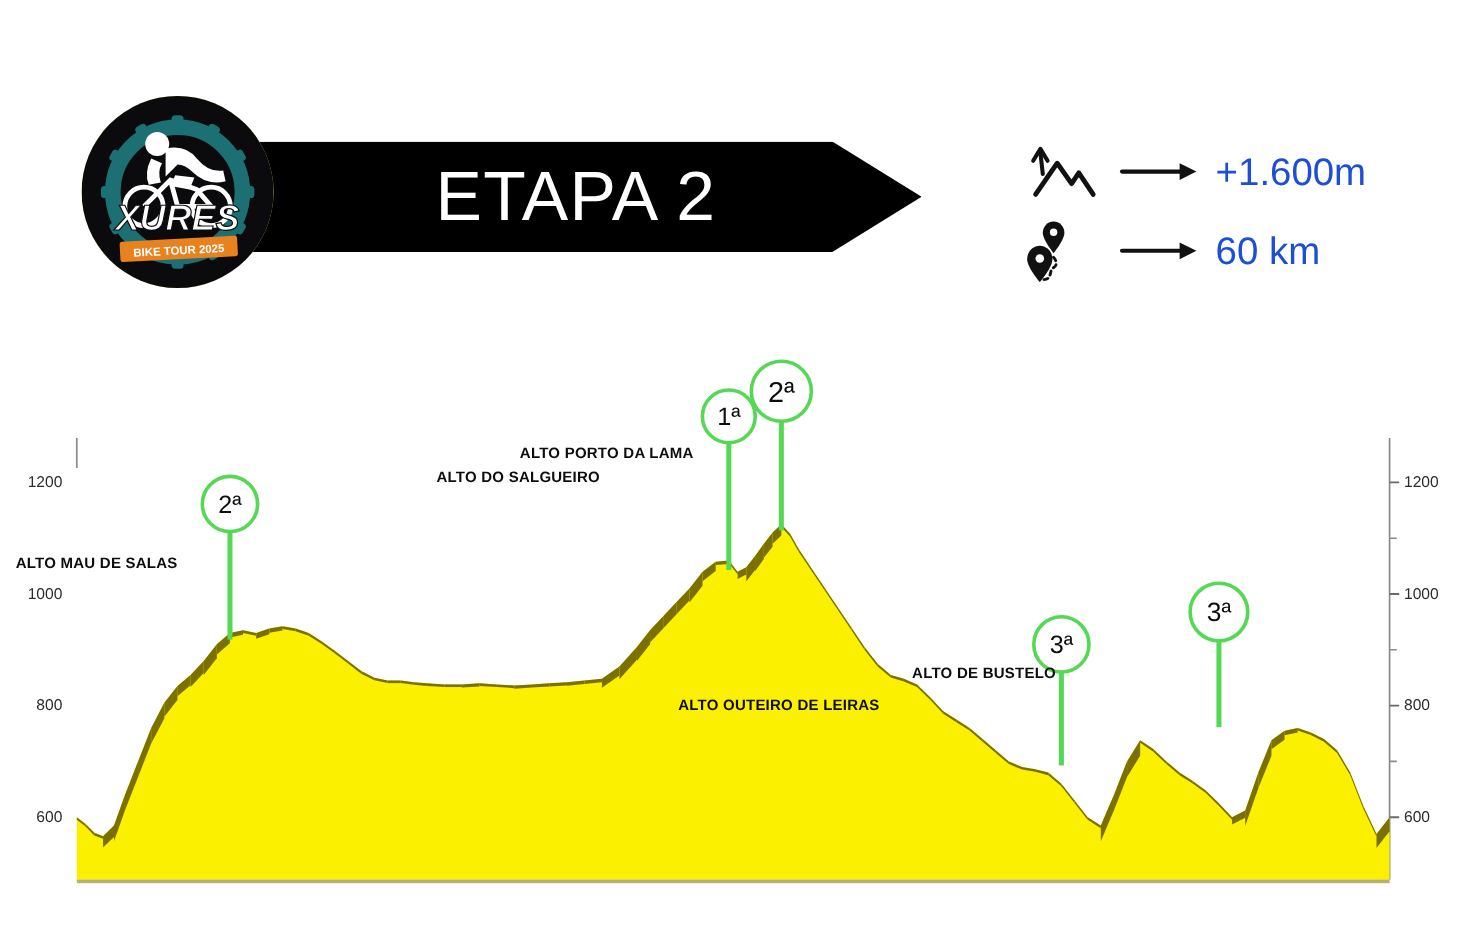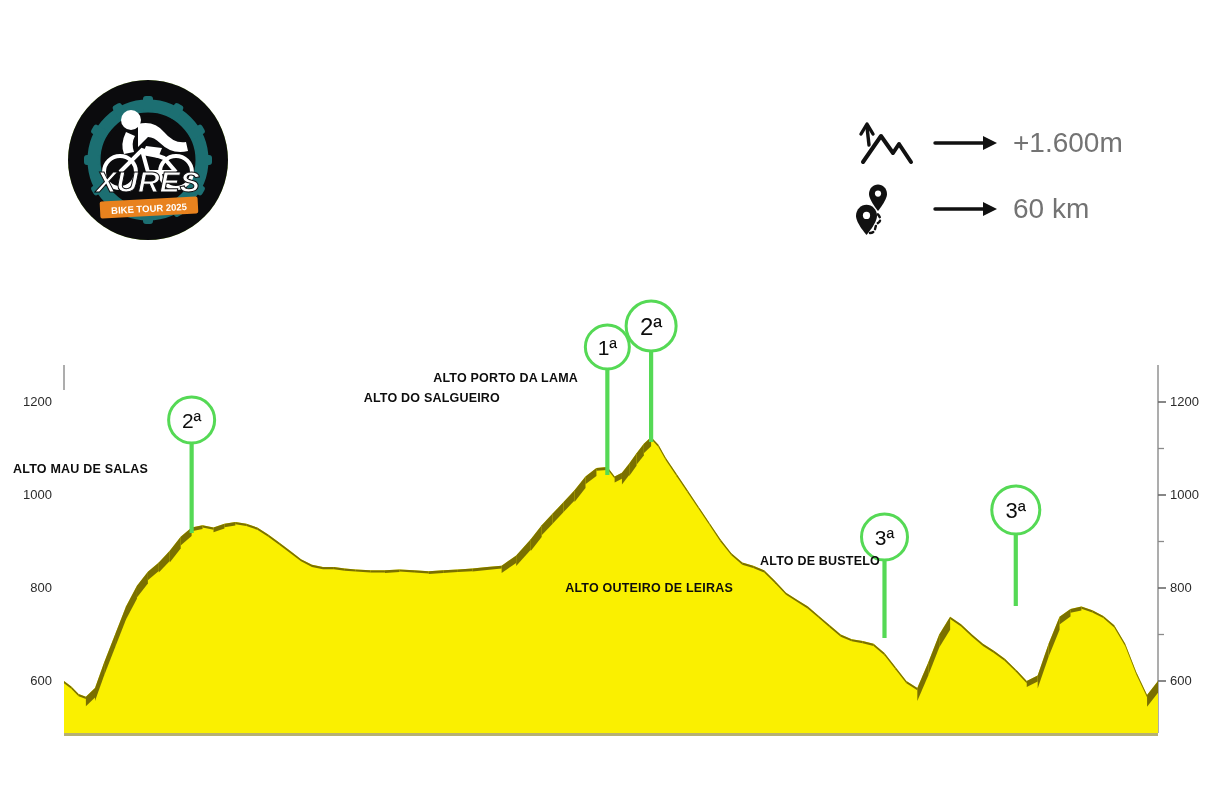--- a/index.html
+++ b/index.html
@@ -90,22 +90,22 @@
     flex: 0 0 auto;
     display: block;
   }
   .stat-arrow {
     width: 76px;
     height: 24px;
     flex: 0 0 auto;
     margin: 0 6px 0 14px;
   }
   .stat-value {
-    font-size: 28px;
-    color: #737373;
+    font-size: 32px;
+    color: #1d4ed8;
     white-space: nowrap;
     line-height: 1;
   }
 
   
   #chart {
     position: absolute;
     left: 0;
     top: 290px;
     width: 1222px;
@@ -177,20 +177,23 @@
 
       <text x="80" y="112" text-anchor="middle" font-family="Liberation Sans, sans-serif" font-size="30" font-weight="bold" font-style="italic" fill="#ffffff" stroke="#0b0b0d" stroke-width="1">XURES</text>
 
       <g>
         <rect x="32" y="119" width="98" height="17" rx="2" fill="#e8821e" transform="rotate(-3 80 128)"></rect>
         <text x="81" y="132" text-anchor="middle" font-family="Liberation Sans, sans-serif" font-size="9.5" font-weight="bold" fill="#ffffff" transform="rotate(-3 80 128)">BIKE TOUR 2025</text>
       </g>
     </svg>
   </div>
 
+  <div id="title-banner">
+    <div id="title-text">ETAPA 2</div>
+  </div>
 
   <div id="stats">
 
     <div class="stat-row row-1">
       <svg class="stat-icon" viewBox="0 0 62 56">
         <path d="M14 30 L12 12" stroke="#111" stroke-width="3.4" fill="none" stroke-linecap="round"></path>
         <path d="M6 19 L12 9 L18 19" stroke="#111" stroke-width="3.4" fill="none" stroke-linecap="round" stroke-linejoin="round"></path>
         <path d="M8 47 L26 21 L38 38 L44 29 L56 47" stroke="#111" stroke-width="4" fill="none" stroke-linecap="round" stroke-linejoin="round"></path>
       </svg>
       <svg class="stat-arrow" viewBox="0 0 76 24">

